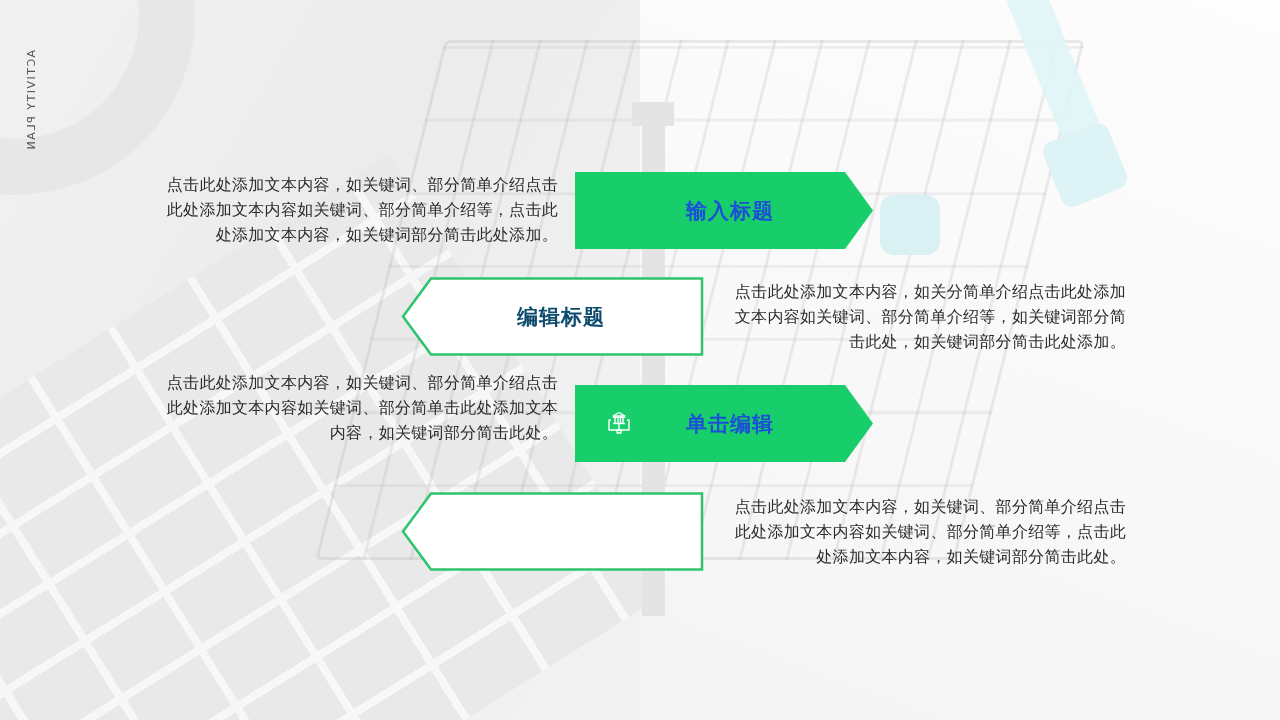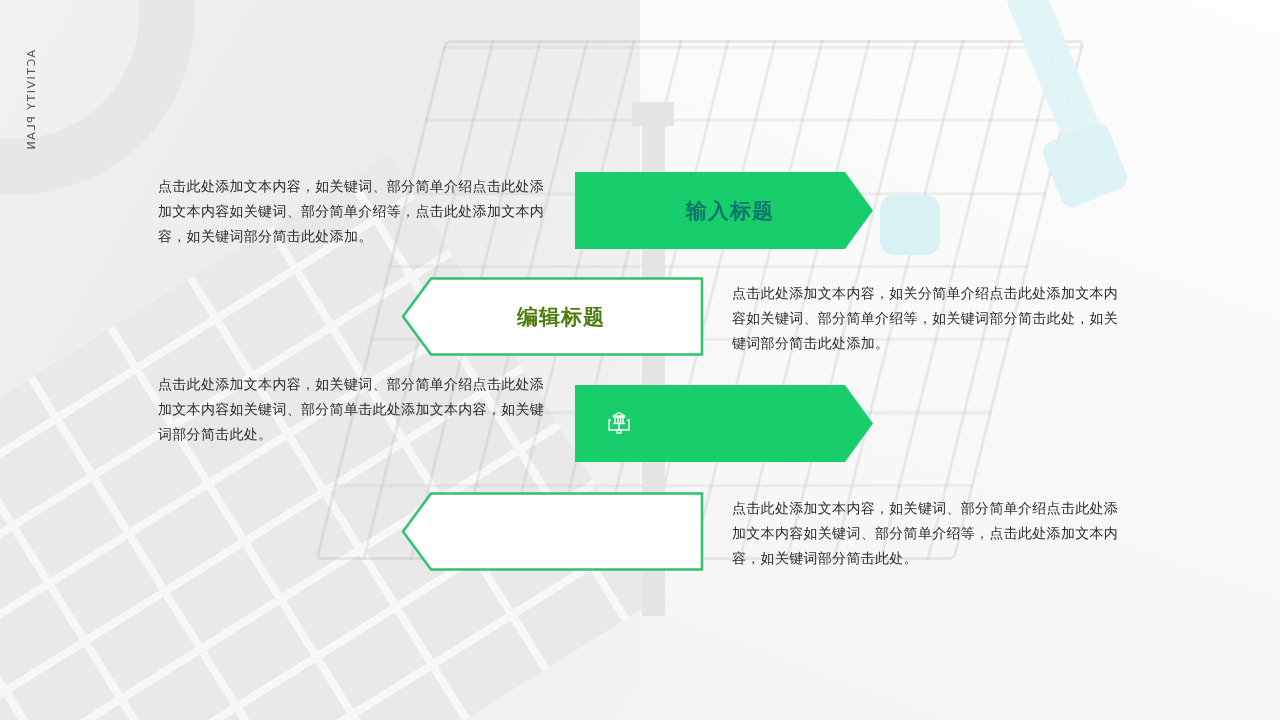--- a/index.html
+++ b/index.html
@@ -79,31 +79,32 @@
   }
 
   .sign { position: absolute; }
   .sign svg { position: absolute; left: 0; top: 0; }
   .sign .label {
     position: absolute; top: 0; height: 100%;
     display: flex; align-items: center; justify-content: center;
     font-family: "DejaVu Sans", sans-serif;
     font-weight: bold; font-size: 21px; letter-spacing: 1px;
   }
-  .sign.green .label { color: #0f766e; }
-  .sign.white .label { color: #4d7c0f; }
+  .sign.green .label { color: #1d4ed8; }
+  .sign.white .label { color: #0c4a6e; }
   .sign .icon {
     position: absolute; left: 32px; top: 26px; width: 24px; height: 24px;
   }
 
   .desc {
     position: absolute; width: 400px;
-    font-family: Liberation Sans, sans-serif;
-    font-size: 14px; line-height: 25px; color: #2b2b2b;
+    font-family: Liberation Mono, monospace;
+    font-size: 16px; line-height: 25px; color: #2b2b2b;
     letter-spacing: 0.3px;
+    text-align: right;
   }
 </style>
 </head>
 <body>
 
 <div class="bg">
   <div class="tone-left"></div>
   <div class="tone-right"></div>
   <div class="keys"></div>
   <div class="cart"></div>
@@ -146,20 +147,21 @@
       <line x1="8" y1="7" x2="8" y2="12"></line>
       <line x1="11" y1="7" x2="11" y2="12"></line>
       <line x1="13.5" y1="7" x2="13.5" y2="12"></line>
       <line x1="16" y1="7" x2="16" y2="12"></line>
       <line x1="6" y1="12.5" x2="18" y2="12.5"></line>
       <path d="M4 9 L2 9 L2 19 L22 19 L22 9 L20 9"></path>
       <line x1="12" y1="13" x2="12" y2="19"></line>
       <rect x="10" y="19" width="4" height="3"></rect>
     </g>
   </svg>
+  <div class="label" style="left:60px; width:190px;">单击编辑</div>
 </div>
 
 <div class="sign white" style="left:401px; top:492px; width:303px; height:79px;">
   <svg width="303" height="79" viewBox="0 0 303 79">
     <polygon points="30,1.5 301,1.5 301,77.5 30,77.5 2,39.5" fill="#ffffff" stroke="#2DC46F" stroke-width="2.5"></polygon>
   </svg>
 </div>
 
 <p class="desc" style="left:158px; top:174px;">点击此处添加文本内容，如关键词、部分简单介绍点击此处添加文本内容如关键词、部分简单介绍等，点击此处添加文本内容，如关键词部分简击此处添加。</p>
 <p class="desc" style="left:732px; top:281px; width:394px;">点击此处添加文本内容，如关分简单介绍点击此处添加文本内容如关键词、部分简单介绍等，如关键词部分简击此处，如关键词部分简击此处添加。</p>

